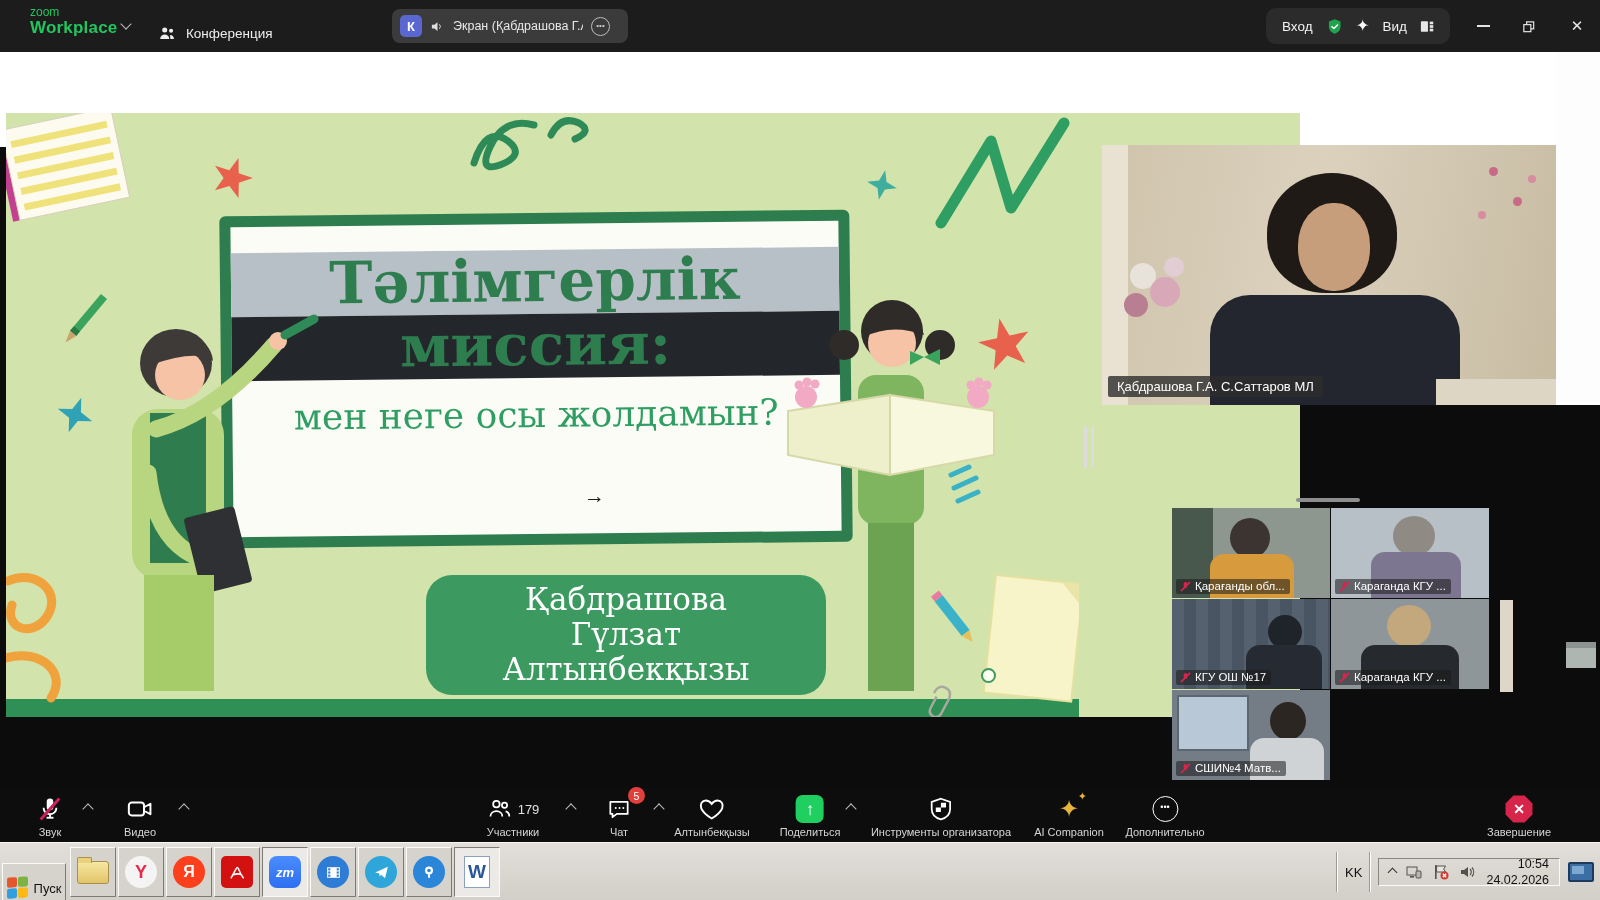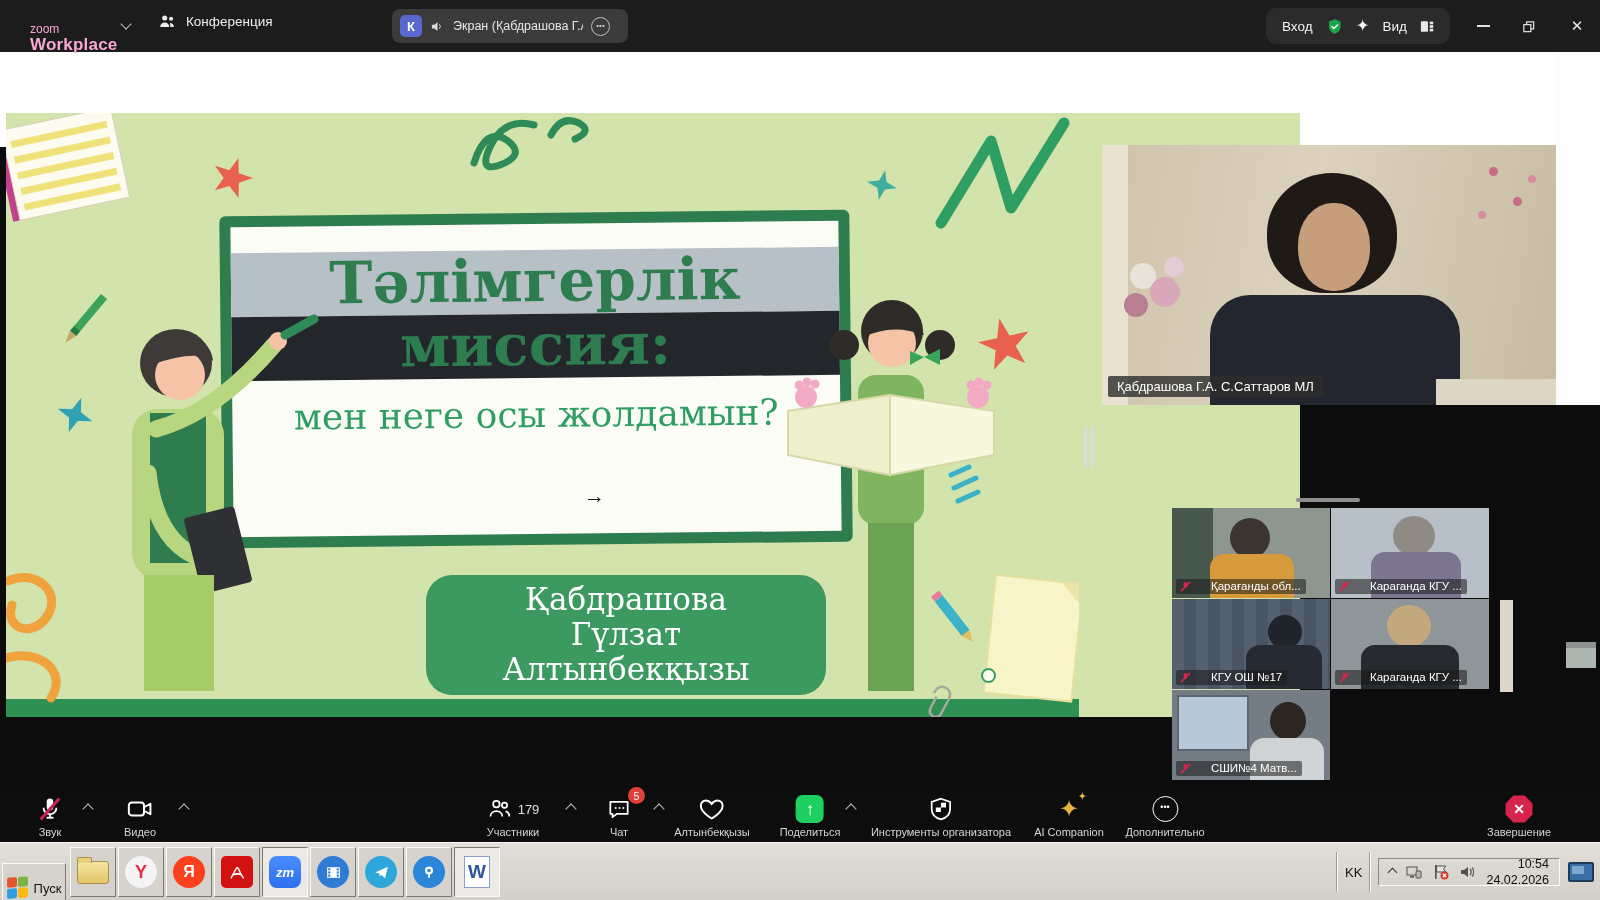--- a/index.html
+++ b/index.html
@@ -2,28 +2,28 @@
 <html><head>
 <meta charset="utf-8">
 <style>
   * { margin:0; padding:0; box-sizing:border-box; }
   html,body { width:1600px; height:900px; overflow:hidden; background:#0c0c0c;
     font-family:"Liberation Sans", sans-serif; }
   #stage { position:relative; width:1600px; height:900px; background:#0c0c0c; }
 
   
   #titlebar { position:absolute; left:0; top:0; width:1600px; height:52px; background:#1c1c1c; z-index:50; }
-  .tb-logo { position:absolute; left:30px; top:23px; color:#f9a8d4; line-height:1.05; }
+  .tb-logo { position:absolute; left:30px; top:6px; color:#22c55e; line-height:1.05; }
   .tb-logo .l1 { font-size:12px; font-weight:400; }
   .tb-logo .l2 { font-size:17px; font-weight:700; letter-spacing:.2px; }
   .chev { display:inline-block; width:8px; height:8px; border-left:1.6px solid #bdbdbd; border-top:1.6px solid #bdbdbd; }
   .chev.down { transform:rotate(-135deg); }
   .chev.up { transform:rotate(45deg); }
   #logo-chevron { position:absolute; left:122px; top:20px; }
-  #conference-tab { position:absolute; left:158px; top:12px; display:flex; align-items:center; gap:9px; color:#eee; font-size:13.5px; cursor:default; }
+  #conference-tab { position:absolute; left:158px; top:24px; display:flex; align-items:center; gap:9px; color:#eee; font-size:13.5px; cursor:default; }
   #meeting-tab { position:absolute; left:392px; top:9px; width:236px; height:34px; background:#3b3b3b; border-radius:8px; display:flex; align-items:center; gap:8px; padding:0 8px; }
   .k-avatar { width:22px; height:22px; border-radius:5px; background:#5b67d1; color:#fff; font-size:13px; font-weight:700; display:flex; align-items:center; justify-content:center; flex:0 0 22px;}
   #meeting-tab .label { color:#e8e8e8; font-size:12.5px; white-space:nowrap; overflow:hidden; width:130px; }
   .ellipsis-circle { width:19px; height:19px; border:1.4px solid #bdbdbd; border-radius:50%; color:#cfcfcf; font-size:12px; display:flex; align-items:center; justify-content:center; line-height:1; flex:0 0 19px; }
   #tb-right-pill { position:absolute; left:1266px; top:8px; width:184px; height:36px; background:#2b2b2b; border-radius:10px; display:flex; align-items:center; gap:13px; padding:0 16px; }
   #tb-right-pill .txt { color:#f2f2f2; font-size:13.5px; }
   .sparkle { color:#fff; font-size:16px; line-height:1; }
   .sparkle.gold { color:#e7b33f; font-size:24px; }
   .winbtn { position:absolute; top:12px; width:30px; height:28px; display:flex; align-items:center; justify-content:center; color:#e8e8e8; }
   #btn-min { left:1468px; } #btn-max { left:1513px; } #btn-close { left:1562px; font-size:15px; }
@@ -57,21 +57,21 @@
   #mv-body { position:absolute; left:108px; top:150px; width:250px; height:120px; background:#23262e; border-radius:40px 40px 0 0; }
   .flower { position:absolute; border-radius:50%; }
   #mv-sidelight { position:absolute; left:0; top:0; width:26px; height:260px; background:#e9e2d2; }
   #mv-table { position:absolute; right:0; bottom:0; width:120px; height:26px; background:#ddd6c4; }
   #mv-label { position:absolute; left:6px; bottom:8px; background:rgba(45,45,45,.8); color:#fff; font-size:13px; padding:3px 9px; border-radius:2px; white-space:nowrap; }
 
   
   #grid-handle { position:absolute; left:1296px; top:498px; width:64px; height:4px; background:#8e8e8e; border-radius:2px; z-index:3; }
   #pgrid { position:absolute; left:1172px; top:508px; width:317px; display:grid; grid-template-columns:158px 158px; grid-auto-rows:90px; gap:1px; z-index:3; }
   .tile { position:relative; overflow:hidden; background:#444; }
-  .tile .plabel { position:absolute; left:4px; bottom:4px; display:flex; align-items:center; gap:20px; background:rgba(25,25,25,.55); color:#fff; font-size:11.5px; padding:1px 5px 2px 4px; border-radius:2px; white-space:nowrap; max-width:150px; overflow:hidden; }
+  .tile .plabel { position:absolute; left:4px; bottom:4px; display:flex; align-items:center; gap:4px; background:rgba(25,25,25,.55); color:#fff; font-size:11.5px; padding:1px 5px 2px 4px; border-radius:2px; white-space:nowrap; max-width:150px; overflow:hidden; }
   .head { position:absolute; border-radius:50%; }
   .torso { position:absolute; border-radius:14px 14px 0 0; }
   .t0 { background:linear-gradient(90deg,#49584c 0 26%, #8e978f 26%); }
   .t1 { background:#b7bfc7; }
   .t2 { background:#23262b; }
   .t3 { background:repeating-linear-gradient(90deg,#55616f 0 12px,#4a5563 12px 24px); }
   .t4 { background:#8f9699; }
   .t5 { background:#747c85; }
   .t5 .window { position:absolute; left:5px; top:5px; width:72px; height:56px; background:#b9c8d6; border:2px solid #5a6672; }
 

